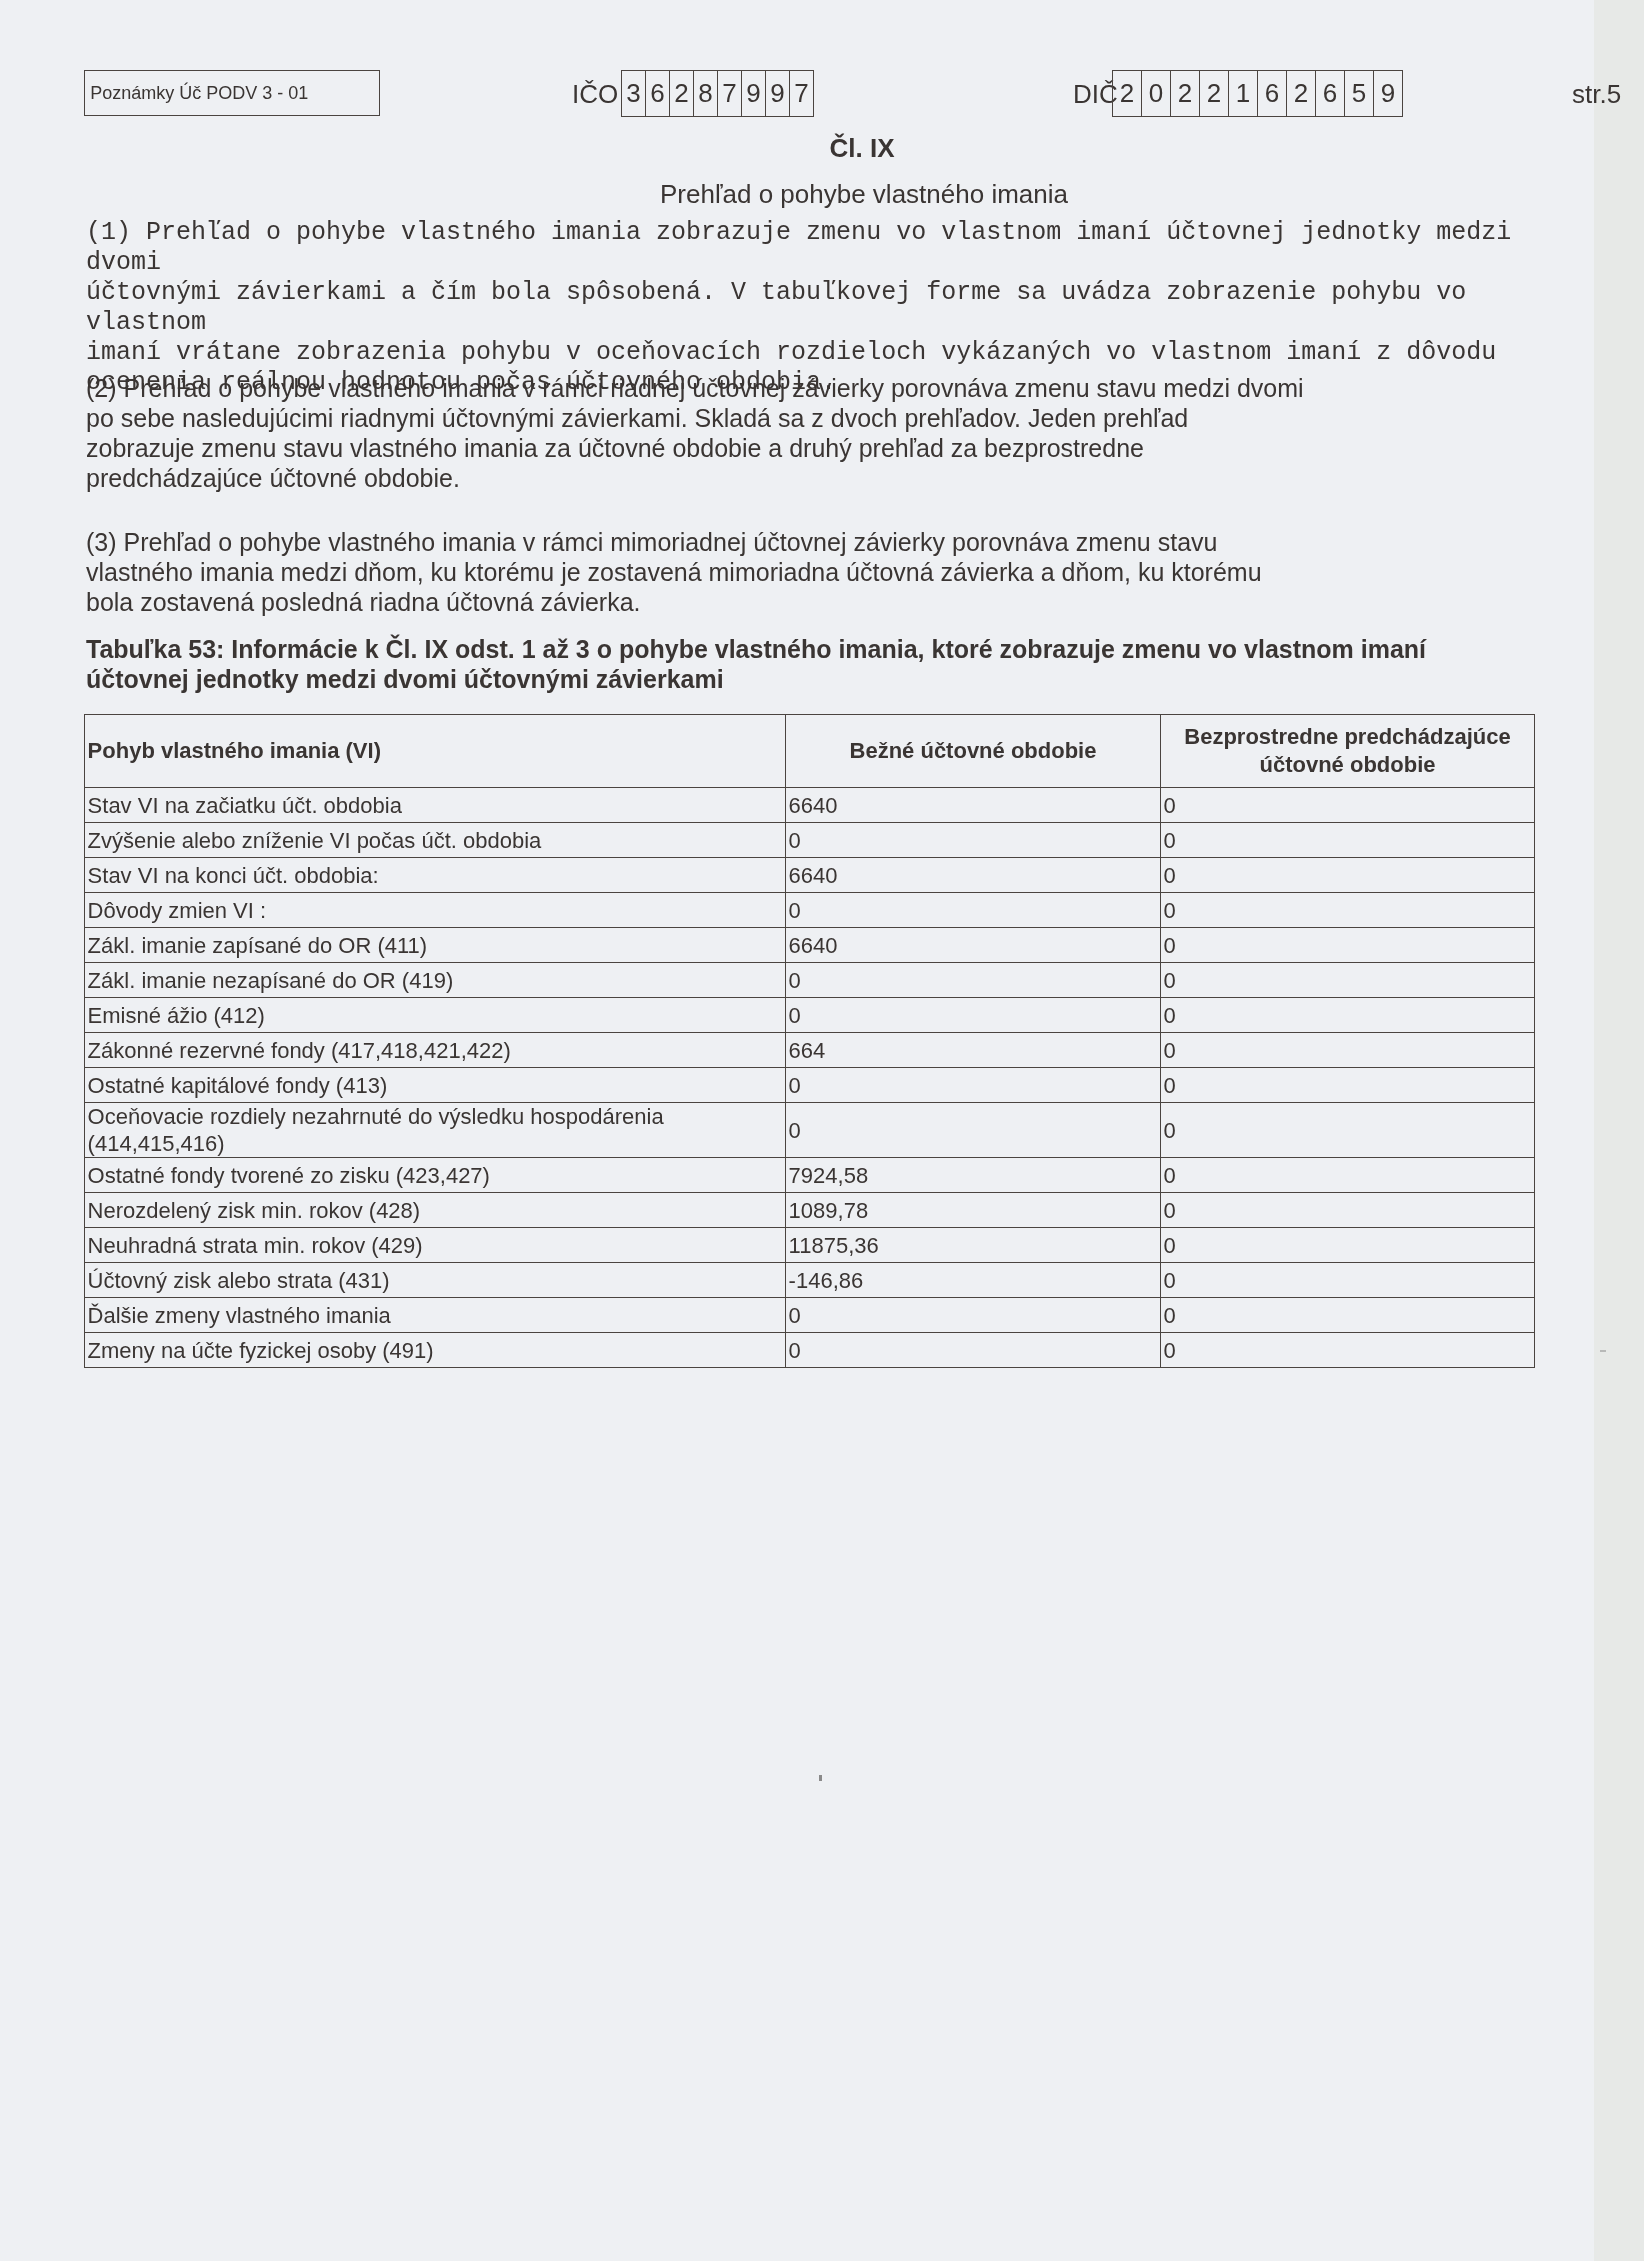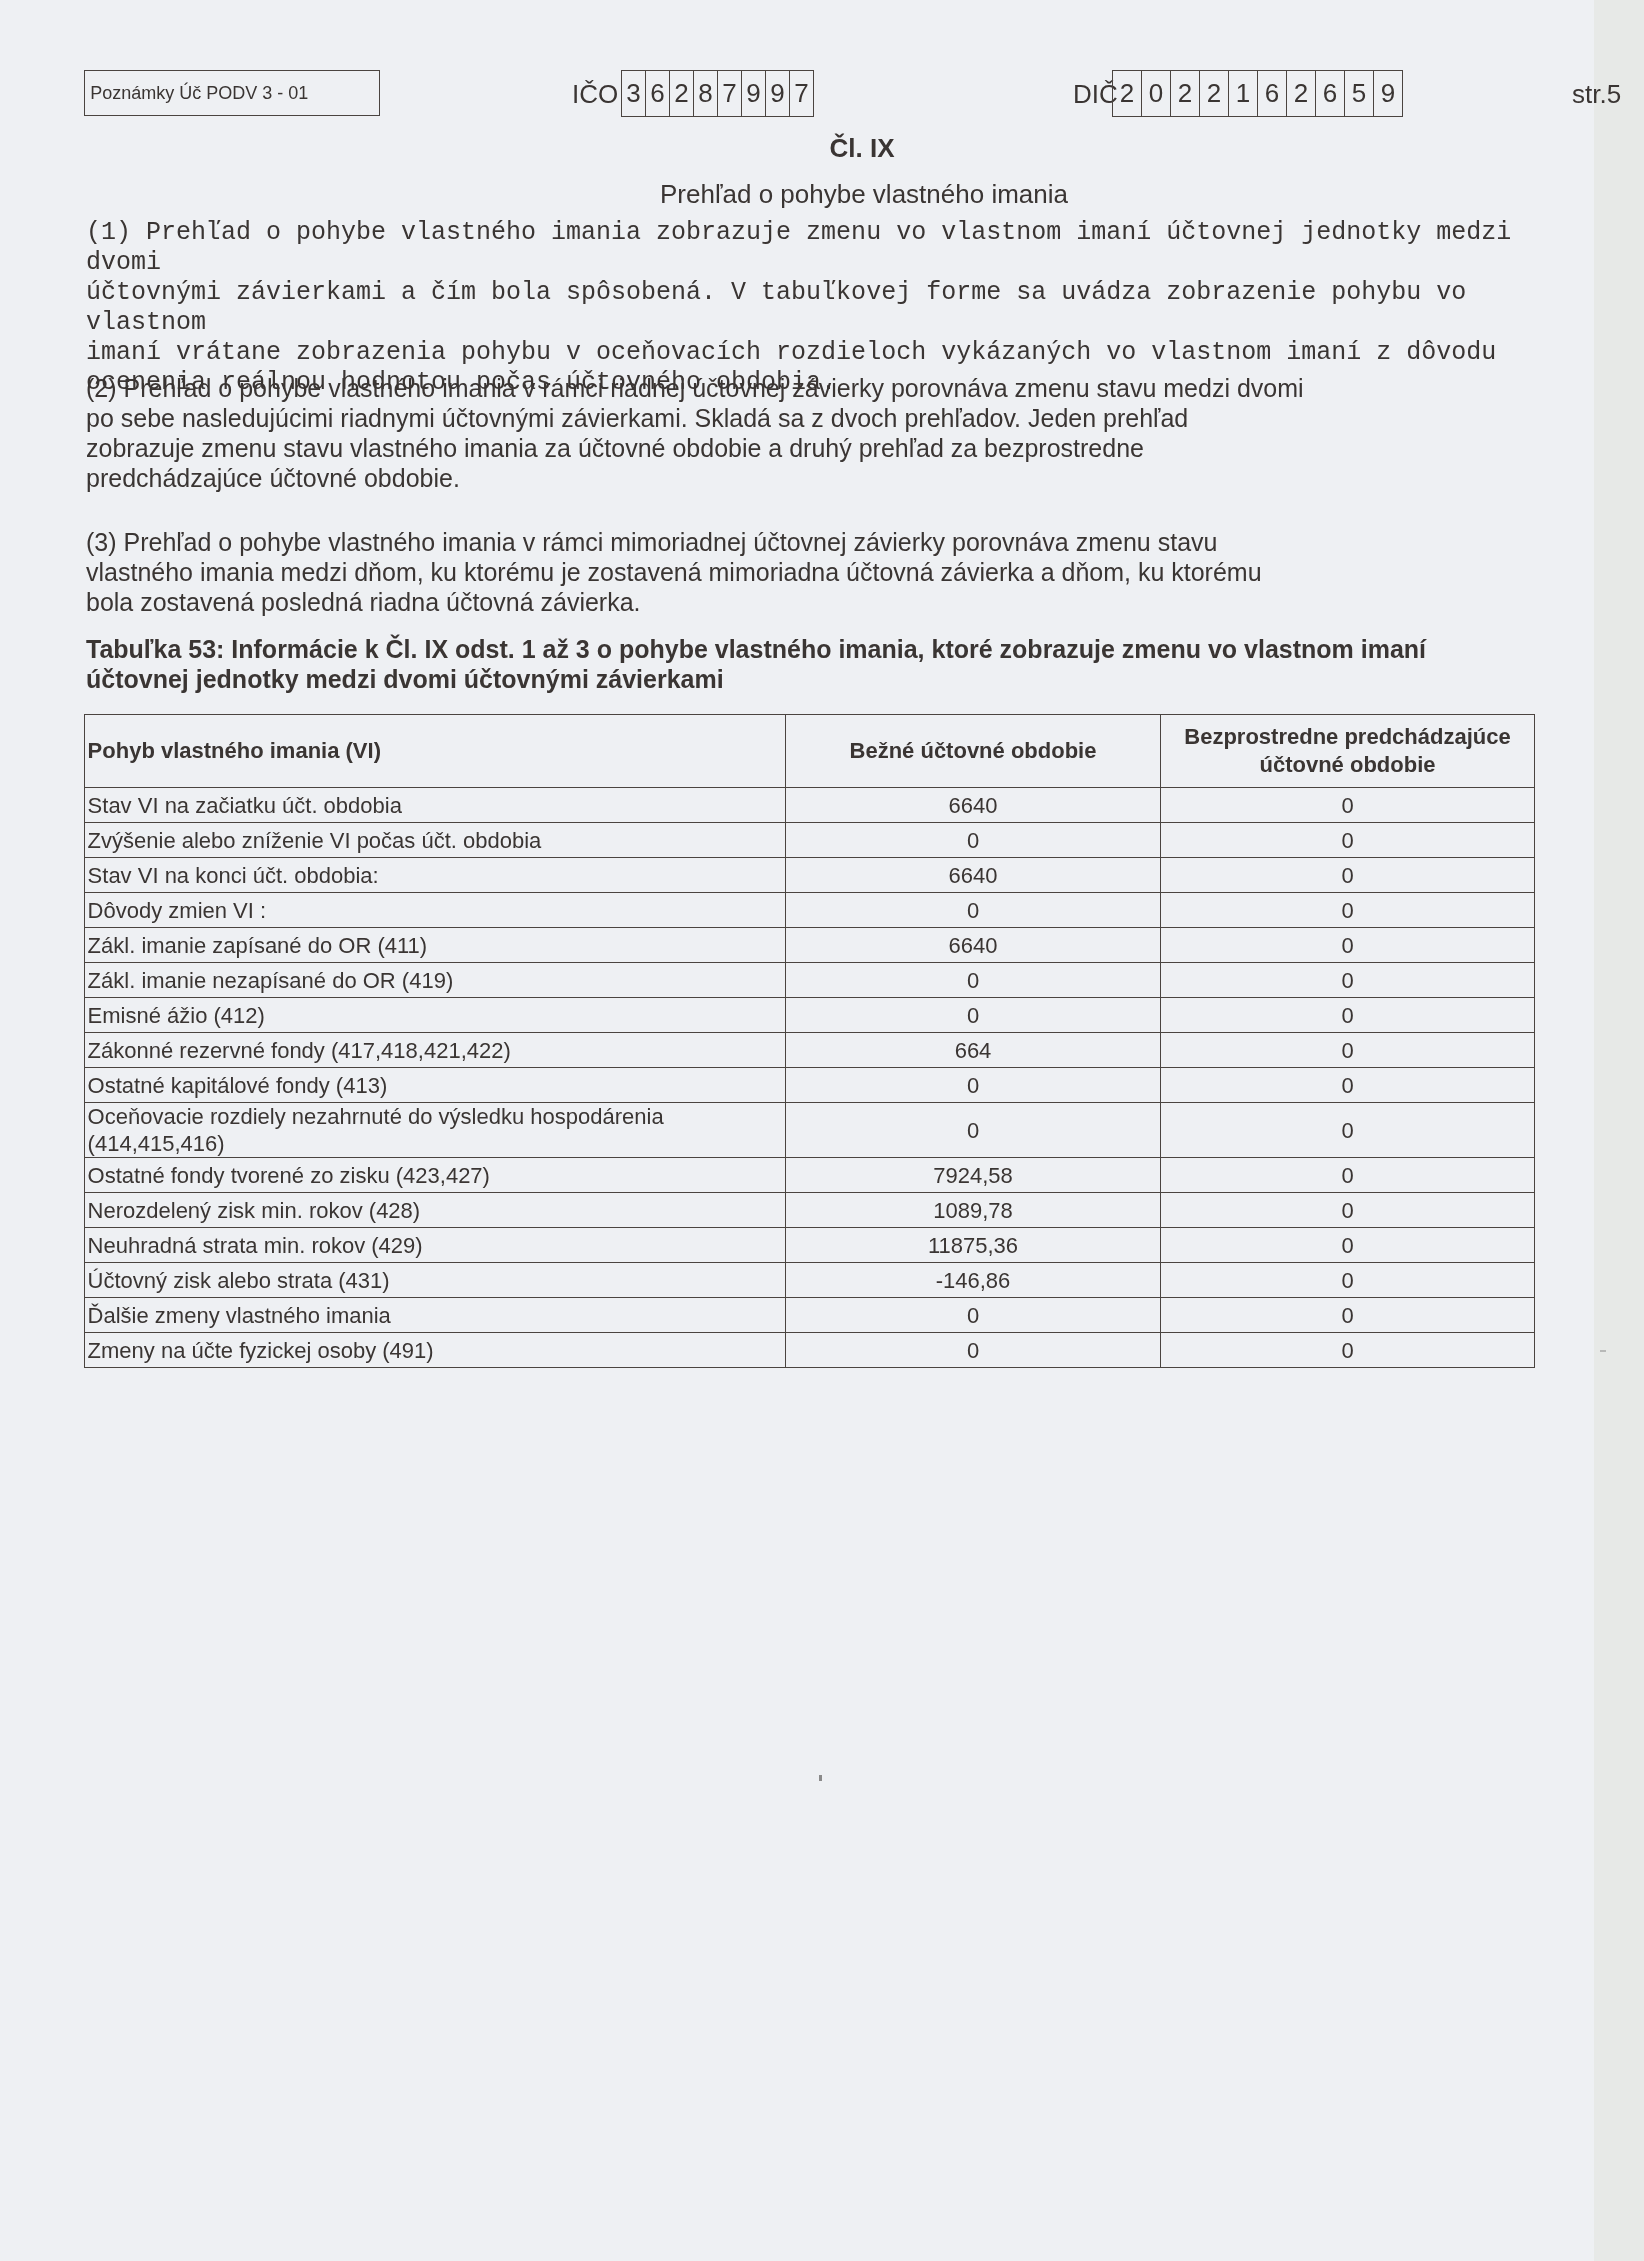--- a/index.html
+++ b/index.html
@@ -70,21 +70,21 @@
     border: 1.9px solid #4a4440;
     font-size: 22px; color: #3a3533;
     padding: 0 2.6px;
   }
   table.vi th.v, table.vi td.v { border-left: 1.3px solid #4a4440; border-right: 1.3px solid #4a4440; }
   table.vi th { font-weight: bold; height: 72px; line-height: 28px; }
   table.vi th.c0 { text-align: left; }
   table.vi th.c1, table.vi th.c2 { text-align: center; }
   table.vi td { height: 34px; line-height: 27px; }
   table.vi td.lbl { text-align: left; }
-  table.vi td.num { text-align: center; }
+  table.vi td.num { text-align: left; }
   table.vi tr.tall td { height: 54px; }
   col.c0w { width: 701px; }
   col.c1w { width: 375px; }
   col.c2w { width: 374px; }
 
   .speck { position: absolute; background: #8a8a8a; }
 </style>
 </head>
 <body>
 

